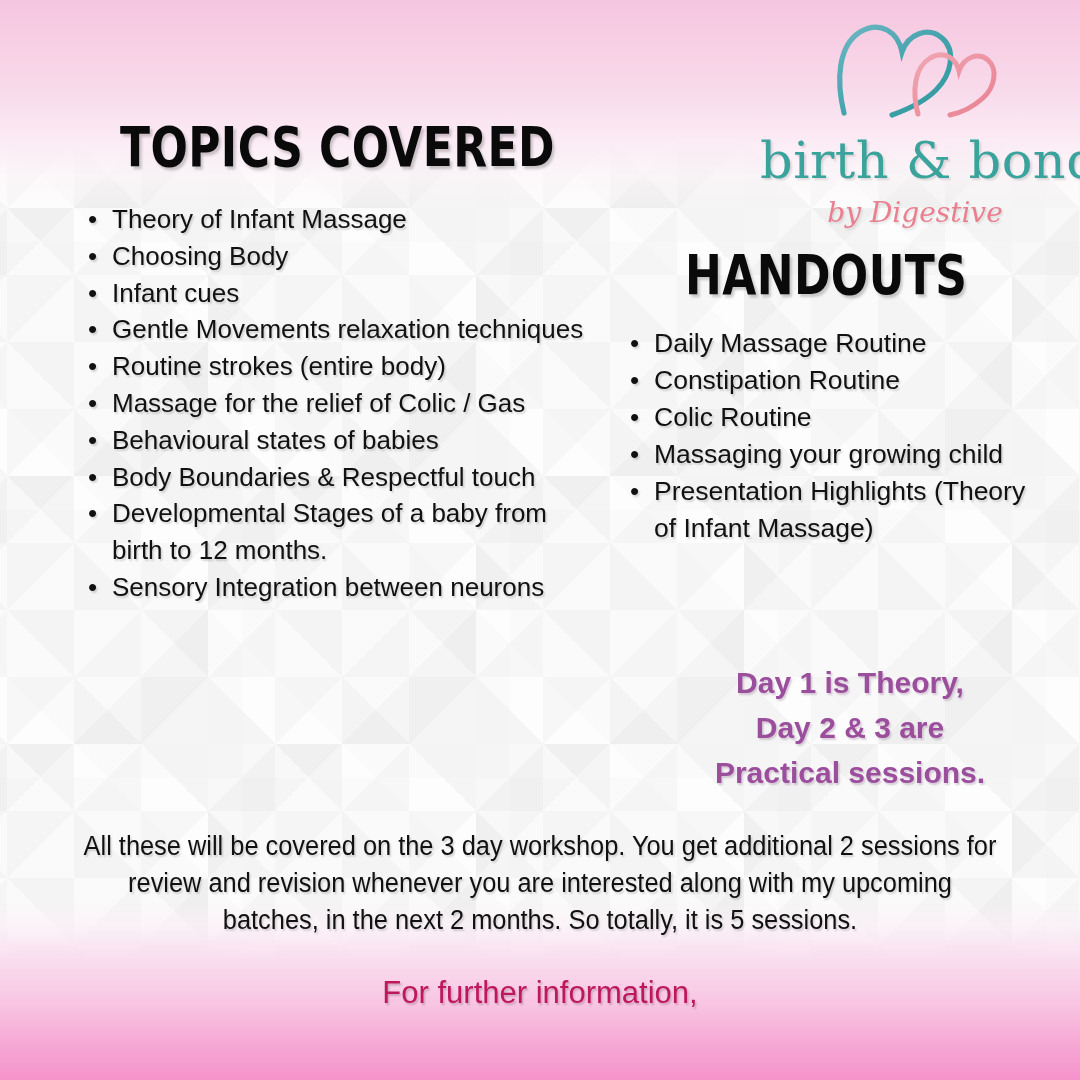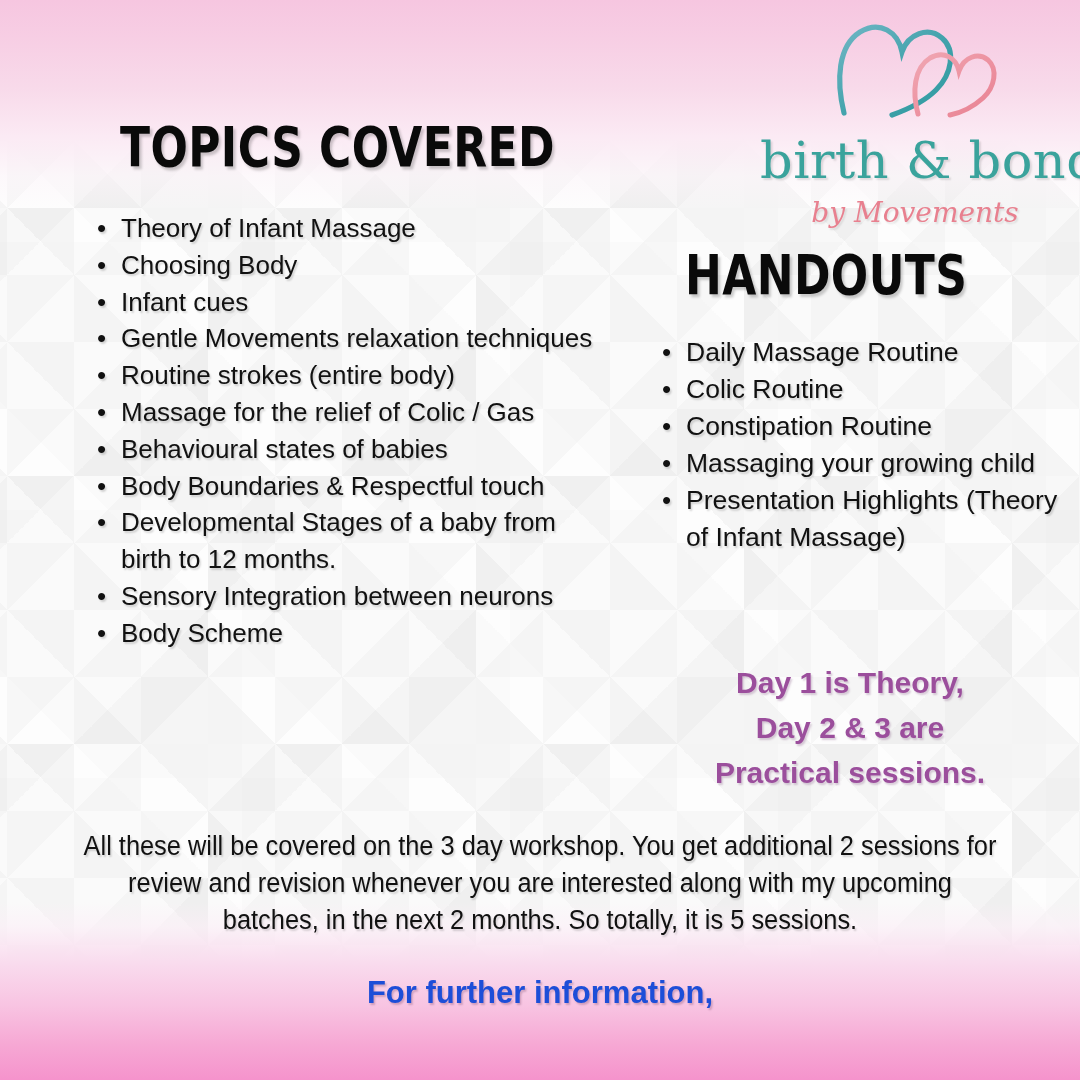--- a/index.html
+++ b/index.html
@@ -97,21 +97,21 @@
   }
   #handouts-heading {
     left: 685px;
     top: 246px;
     font-size: 55px;
     line-height: 58px;
   }
 
   ul.bullets {
     position: absolute;
-    margin: 12px;
+    margin: 3px;
     padding: 0;
     list-style: none;
   }
   ul.bullets li {
     position: relative;
     padding-left: 30px;
     color: #111111;
     font-family: "Liberation Sans", sans-serif;
     font-weight: 400;
     text-shadow: 1.5px 1.5px 2px rgba(0,0,0,0.16);
@@ -127,21 +127,21 @@
   }
 
   #topics-list {
     left: 79px;
     top: 198px;
     width: 520px;
     font-size: 26px;
     line-height: 36.8px;
   }
   #handouts-list {
-    left: 644px;
+    left: 621px;
     top: 322px;
     width: 420px;
     font-size: 26.5px;
     line-height: 37px;
   }
 
   #day-note {
     position: absolute;
     left: 640px;
     top: 660px;
@@ -171,23 +171,23 @@
     transform-origin: center top;
     text-shadow: 1.5px 1.5px 2px rgba(0,0,0,0.16);
   }
 
   #contact {
     position: absolute;
     left: 40px;
     top: 972px;
     width: 1000px;
     text-align: center;
-    color: #1d4ed8;
-    font-family: "Liberation Sans", sans-serif;
-    font-weight: bold;
+    color: #be185d;
+    font-family: "Liberation Sans", sans-serif;
+    font-weight: normal;
     font-size: 31px;
     line-height: 41px;
     text-shadow: 1.5px 1.5px 2px rgba(60,10,45,0.22);
   }
   #contact div { white-space: nowrap; }
 
   
   #logo {
     position: absolute;
     left: 760px;
@@ -258,45 +258,44 @@
               <stop offset="100%" stop-color="#e88293"></stop>
             </linearGradient>
           </defs>
 
           <path d="M12 95 C 4 62, 6 28, 28 14 C 48 2, 66 14, 70 34 C 76 16, 96 8, 110 20 C 124 32, 120 56, 104 72 C 92 84, 74 92, 60 97" fill="none" stroke="url(#tealGrad)" stroke-width="5.2" stroke-linecap="round"></path>
 
           <path d="M86 96 C 80 74, 82 50, 98 40 C 112 32, 124 40, 127 53 C 132 39, 146 34, 156 42 C 166 51, 163 69, 151 80 C 141 89, 128 95, 118 97" fill="none" stroke="url(#pinkGrad)" stroke-width="5.0" stroke-linecap="round"></path>
         </svg>
       </div>
       <div id="logo-wordmark">birth &amp; bond</div>
-      <div id="logo-byline">by Movements</div>
+      <div id="logo-byline">by Digestive</div>
     </div>
 
     <div id="topics-heading" class="blk-heading">TOPICS COVERED</div>
 
     <ul class="bullets" id="topics-list">
       <li>Theory of Infant Massage</li>
       <li>Choosing Body</li>
       <li>Infant cues</li>
       <li>Gentle Movements relaxation techniques</li>
       <li>Routine strokes (entire body)</li>
       <li>Massage for the relief of Colic / Gas</li>
       <li>Behavioural states of babies</li>
       <li>Body Boundaries &amp; Respectful touch</li>
       <li>Developmental Stages of a baby from birth to 12 months.</li>
       <li>Sensory Integration between neurons</li>
-      <li>Body Scheme</li>
     </ul>
 
     <div id="handouts-heading" class="blk-heading">HANDOUTS</div>
 
     <ul class="bullets" id="handouts-list">
       <li>Daily Massage Routine</li>
+      <li>Constipation Routine</li>
       <li>Colic Routine</li>
-      <li>Constipation Routine</li>
       <li>Massaging your growing child</li>
       <li>Presentation Highlights (Theory of Infant Massage)</li>
     </ul>
 
     <div id="day-note">
       <div>Day 1 is Theory,</div>
       <div>Day 2 &amp; 3 are</div>
       <div>Practical sessions.</div>
     </div>
 

